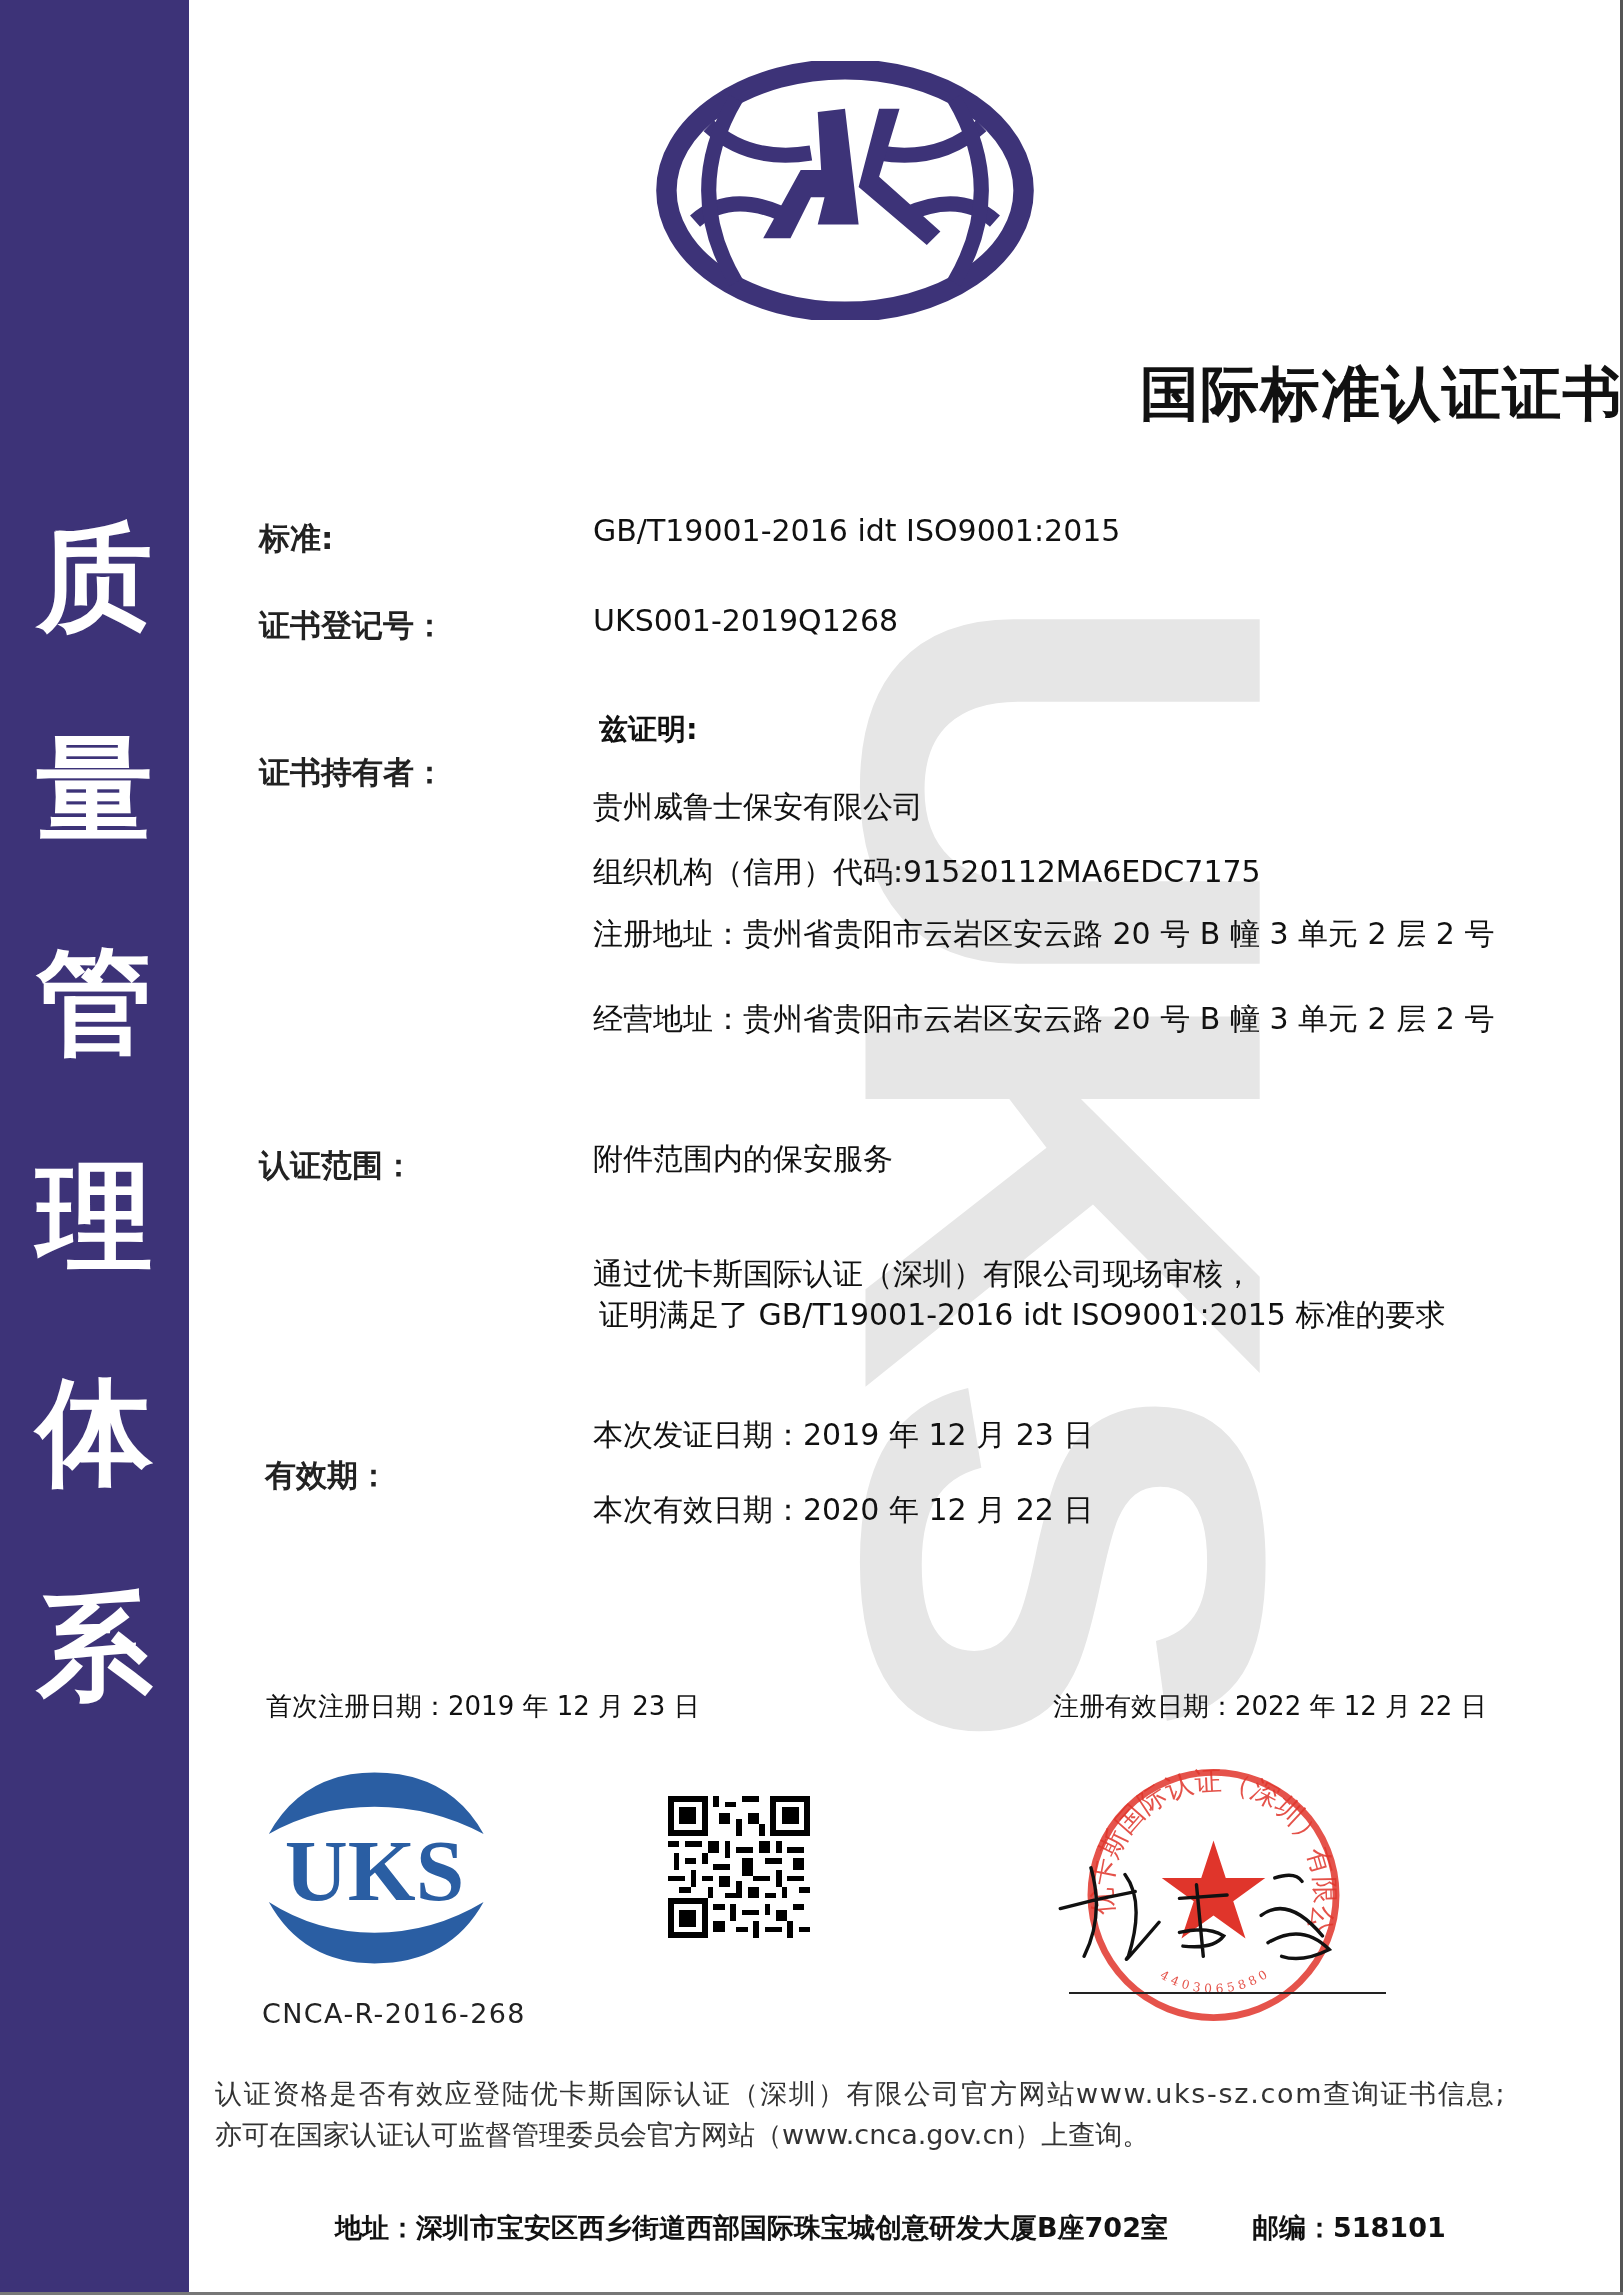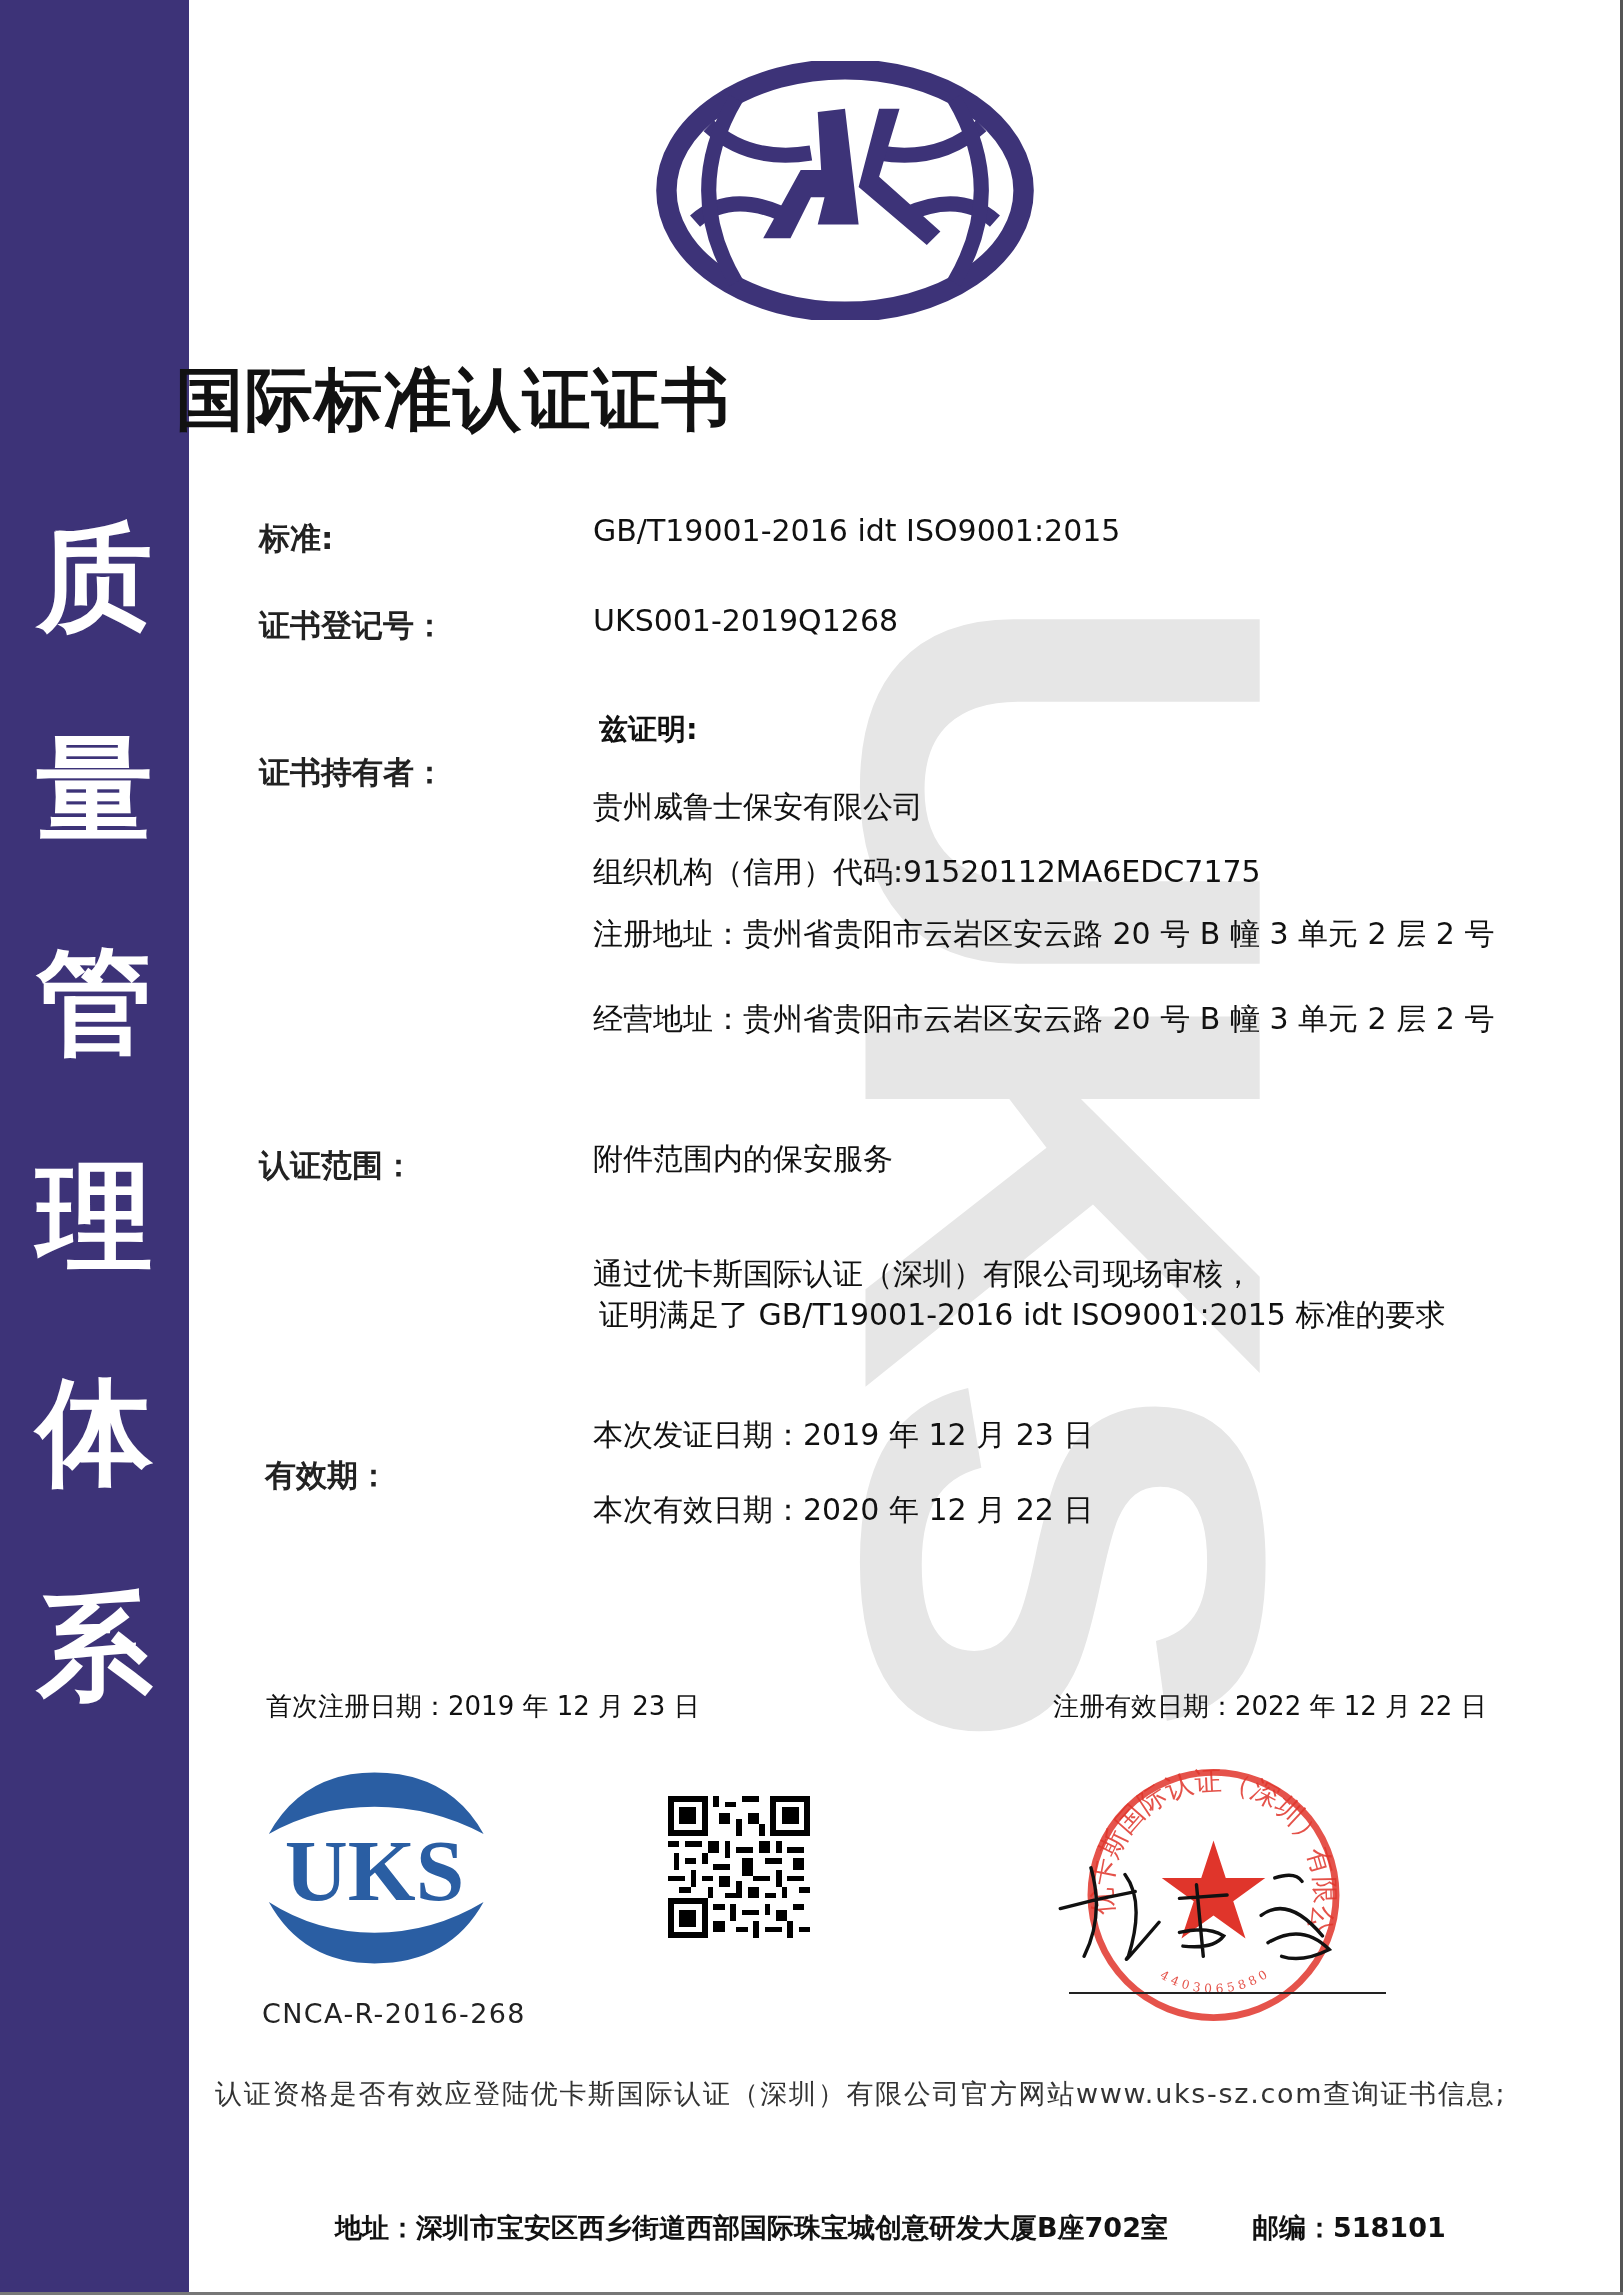--- a/index.html
+++ b/index.html
@@ -19,21 +19,21 @@
 
     .watermark {
       position: absolute; left: 1064px; top: 1159px; transform: translate(-50%, -50%) rotate(90deg);
       font-family: "Liberation Sans", sans-serif; font-weight: bold; font-size: 573px; color: #e6e6e6;
       letter-spacing: -20.5px; white-space: nowrap; z-index: 0;
     }
 
     .logo-top { position: absolute; left: 654px; top: 61px; width: 382px; height: 259px; z-index: 1; }
     .title {
       position: absolute; left: 0; width: 1623px; padding-left: 189px; box-sizing: border-box;
-      top: 355px; text-align: left; font-size: 68px; font-weight: bold; color: #111; letter-spacing: 1.4px; z-index: 1;
+      top: 355px; text-align: right; font-size: 59px; font-weight: bold; color: #111; letter-spacing: 1.4px; z-index: 1;
     }
     .title span { display: inline-block; margin-left: -13.6px; }
 
     .lbl { position: absolute; left: 259px; font-size: 31px; font-weight: bold; color: #222; z-index: 1; text-align: right; }
     .val { position: absolute; left: 593px; font-size: 30px; color: #111; z-index: 1; white-space: nowrap; }
     .val.b { font-weight: bold; font-size: 29px; }
 
     .reg { position: absolute; font-size: 26px; color: #111; z-index: 1; white-space: nowrap; }
 
     .uks-logo { position: absolute; left: 262px; top: 1769px; width: 225px; height: 198px; z-index: 1; }
@@ -189,16 +189,17 @@
   <text font-size="18" fill="#e0352b" opacity="0.85" font-family="DejaVu Serif, serif" letter-spacing="6">
     <textPath href="#sealArcBottom" startOffset="18%">4403065880</textPath>
   </text>
   <polygon points="250,130 268,185 326,185 279,219 297,274 250,240 203,274 221,219 174,185 232,185" fill="#e0352b"></polygon>
   <path d="M25 230 Q80 215 135 205 M70 170 Q90 240 60 300 M120 180 Q150 220 125 300 Q110 320 170 250 M200 215 L270 210 M225 195 L235 300 M200 265 Q240 255 265 270 Q250 290 205 285 M340 185 Q370 175 380 190 M320 240 Q360 210 410 270 M330 280 Q380 250 420 290 Q380 310 350 300" fill="none" stroke="#111" stroke-width="5" stroke-linecap="round"></path>
 </svg>
 <div class="sign-line"></div>
 
 <div class="notice">
   <div class="l2">认证资格是否有效应登陆优卡斯国际认证（深圳）有限公司官方网站www.uks-sz.com查询证书信息;</div>
+  <div>亦可在国家认证认可监督管理委员会官方网站（www.cnca.gov.cn）上查询。</div>
 </div>
 <div class="addr" style="left:335px">地址：深圳市宝安区西乡街道西部国际珠宝城创意研发大厦B座702室</div>
 <div class="addr" style="left:1252px">邮编：518101</div>
 
 
 </body></html>

